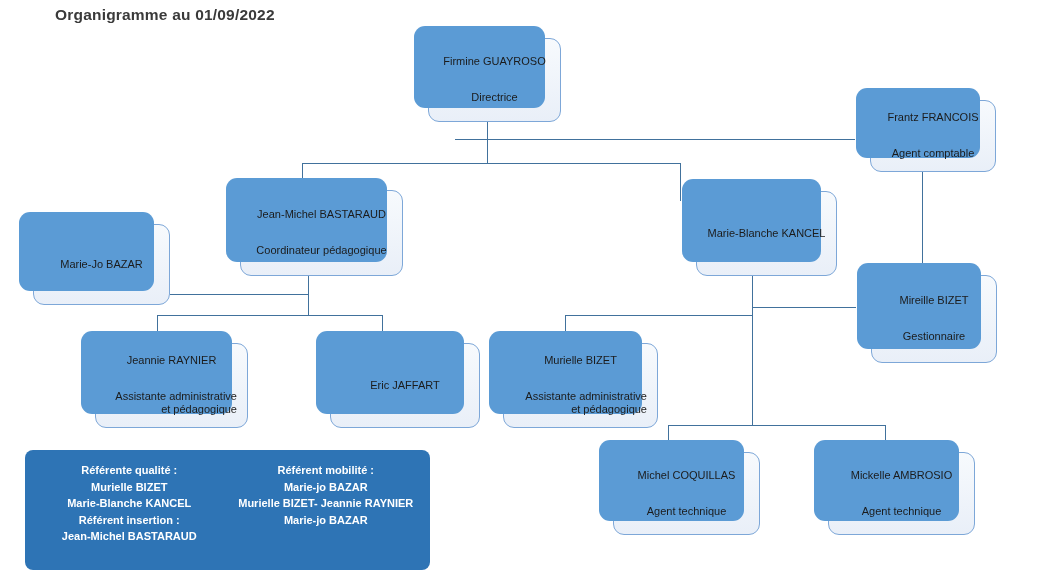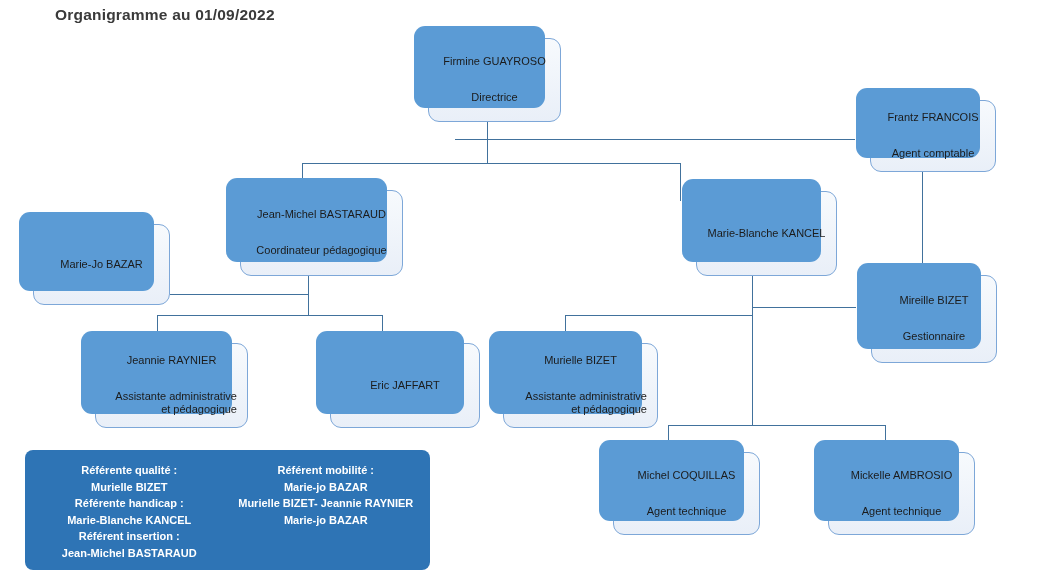--- a/index.html
+++ b/index.html
@@ -112,21 +112,20 @@
 </div>
 <div class="node" style="left:828px;top:452px;width:147px;height:83px">
   <span class="name">Mickelle AMBROSIO</span>
   <span class="role">Agent technique</span>
 </div>
 
 <div class="legend">
   <div class="col">
     <div>Référente qualité :</div>
     <div>Murielle BIZET</div>
-    <div>Référente handicap :</div>
     <div>Marie-Blanche KANCEL</div>
     <div>Référent insertion :</div>
     <div>Jean-Michel BASTARAUD</div>
   </div>
   <div class="col">
     <div>Référent mobilité :</div>
     <div>Marie-jo BAZAR</div>
     <div>Murielle BIZET- Jeannie RAYNIER</div>
     <div>Marie-jo BAZAR</div>
   </div>

